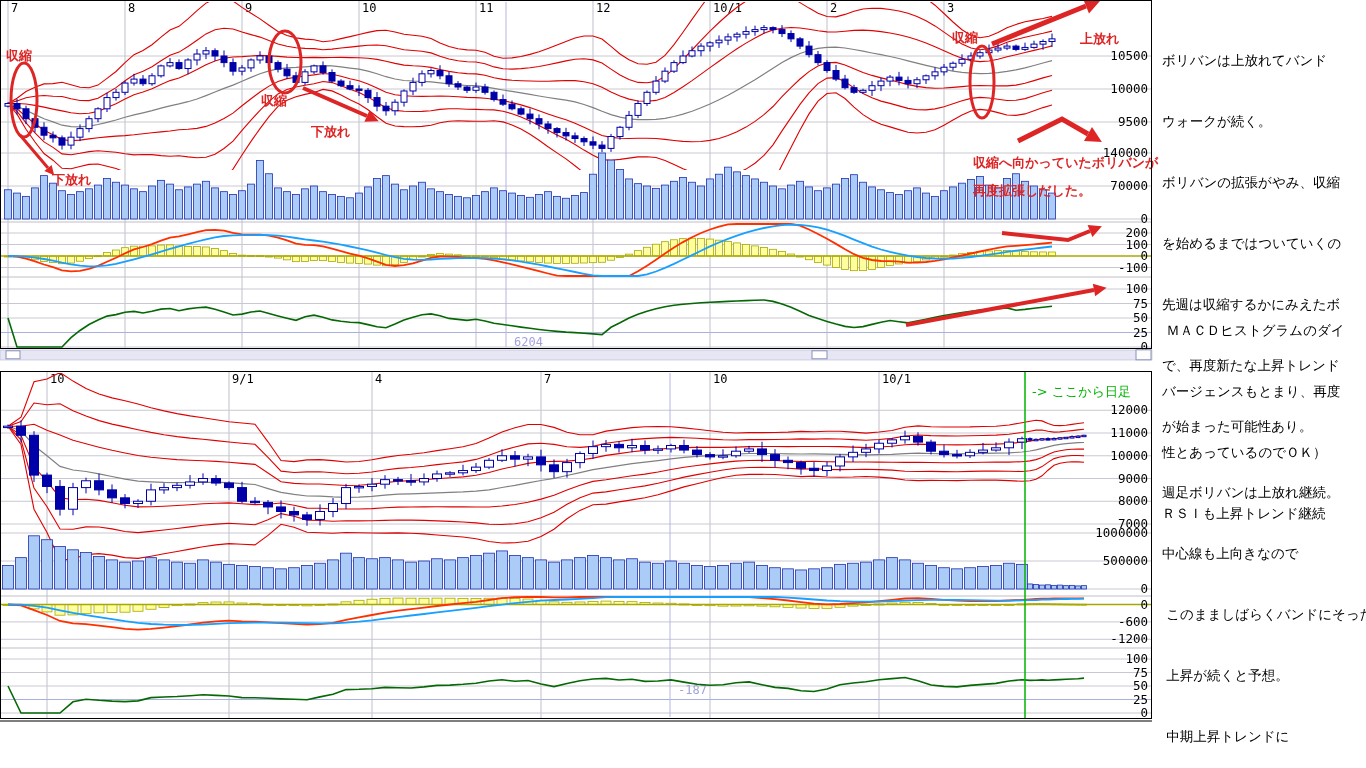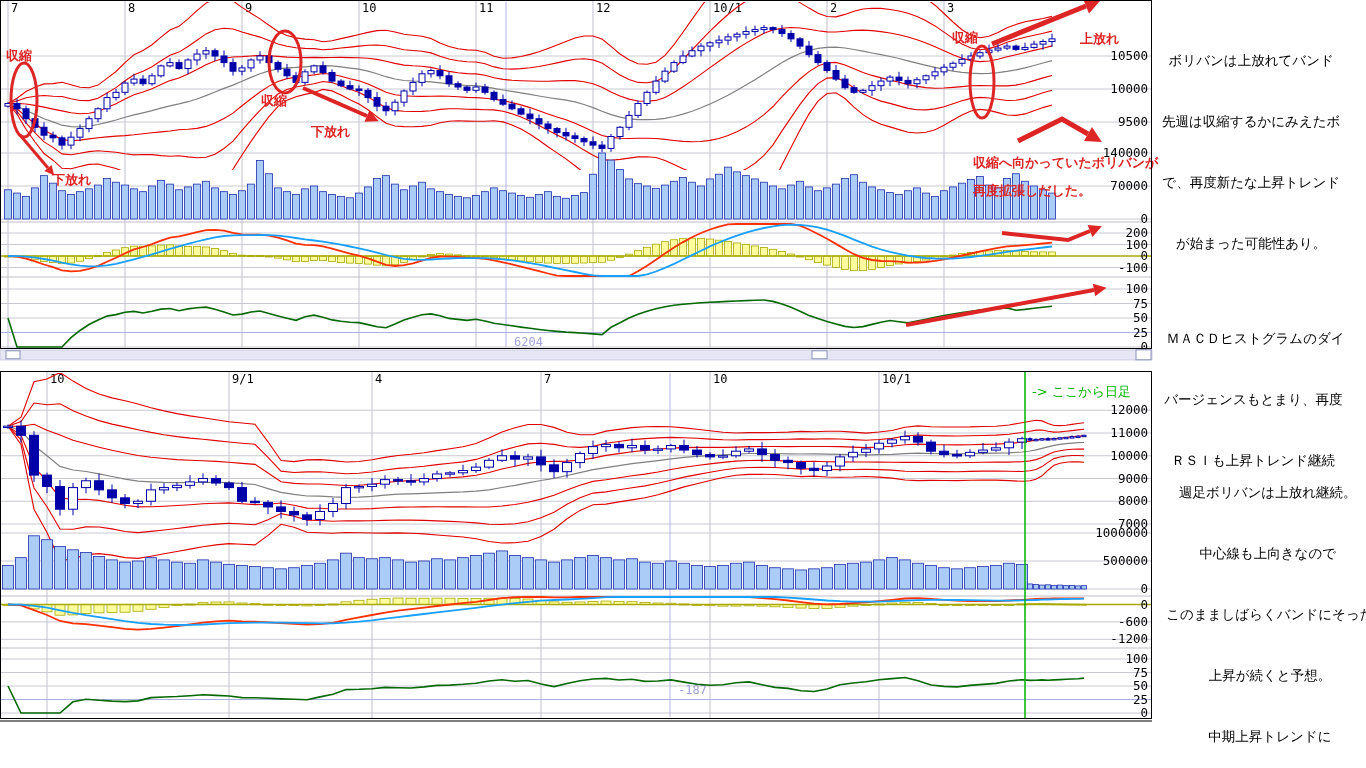--- a/index.html
+++ b/index.html
@@ -2,21 +2,21 @@
 <html><head>
 <meta charset="utf-8">
 <style>
   html,body{margin:0;padding:0;background:#fff;width:1366px;height:768px;overflow:hidden;
     font-family:"DejaVu Sans","Liberation Sans",sans-serif;}
   #stage{position:absolute;left:0;top:0;width:1366px;height:768px;background:#fff;}
   #chart-svg{position:absolute;left:0;top:0;}
   #notes{position:absolute;left:1162px;top:0;width:204px;color:#000;
     font-size:13.5px;white-space:pre;}
   .note-block{position:absolute;left:0;}
-  .note-line{display:block;height:29px;line-height:29px;text-align:center;}
+  .note-line{display:block;height:29px;line-height:29px;}
 </style>
 </head>
 <body>
 
 <div id="stage">
   <svg id="chart-svg" width="1366" height="768">
       <g>
         <clipPath id="upper-daily-chart-pclip">
           <rect x="0" y="2" width="1152" height="168"></rect>
         </clipPath>
@@ -1035,27 +1035,31 @@
         </g>
         <line x1="1025" y1="372" x2="1025" y2="718" stroke="#00b400" stroke-width="1.5"></line>
         <text x="1032" y="396" fill="#00b400" font-size="13" font-family="&quot;DejaVu Sans&quot;,sans-serif">-&gt; ここから日足</text>
         <rect x="0.5" y="371.5" width="1151" height="347" fill="none" stroke="#000" stroke-width="1"></rect>
       </g>
       <line x1="0" y1="721" x2="1152" y2="721" stroke="#555" stroke-width="1.5"></line>
     </svg>
   <div id="notes">
     <div class="note-block" style="top:14px">
       <span class="note-line">ボリバンは上放れてバンド</span>
+      <span class="note-line">ウォークが続く。</span>
+      <span class="note-line">ボリバンの拡張がやみ、収縮</span>
+      <span class="note-line">を始めるまではついていくの</span>
       <span class="note-line">先週は収縮するかにみえたボ</span>
       <span class="note-line">で、再度新たな上昇トレンド</span>
       <span class="note-line">が始まった可能性あり。</span>
     </div>
-    <div class="note-block" style="top:292px">
+    <div class="note-block" style="top:284px">
       <span class="note-line"> ＭＡＣＤヒストグラムのダイ</span>
       <span class="note-line">バージェンスもとまり、再度</span>
+      <span class="note-line">性とあっているのでＯＫ）</span>
       <span class="note-line">ＲＳＩも上昇トレンド継続</span>
     </div>
     <div class="note-block" style="top:446px">
       <span class="note-line">週足ボリバンは上放れ継続。</span>
       <span class="note-line">中心線も上向きなので</span>
       <span class="note-line"> このまましばらくバンドにそった</span>
       <span class="note-line"> 上昇が続くと予想。</span>
       <span class="note-line"> 中期上昇トレンドに</span>
       
     </div>

